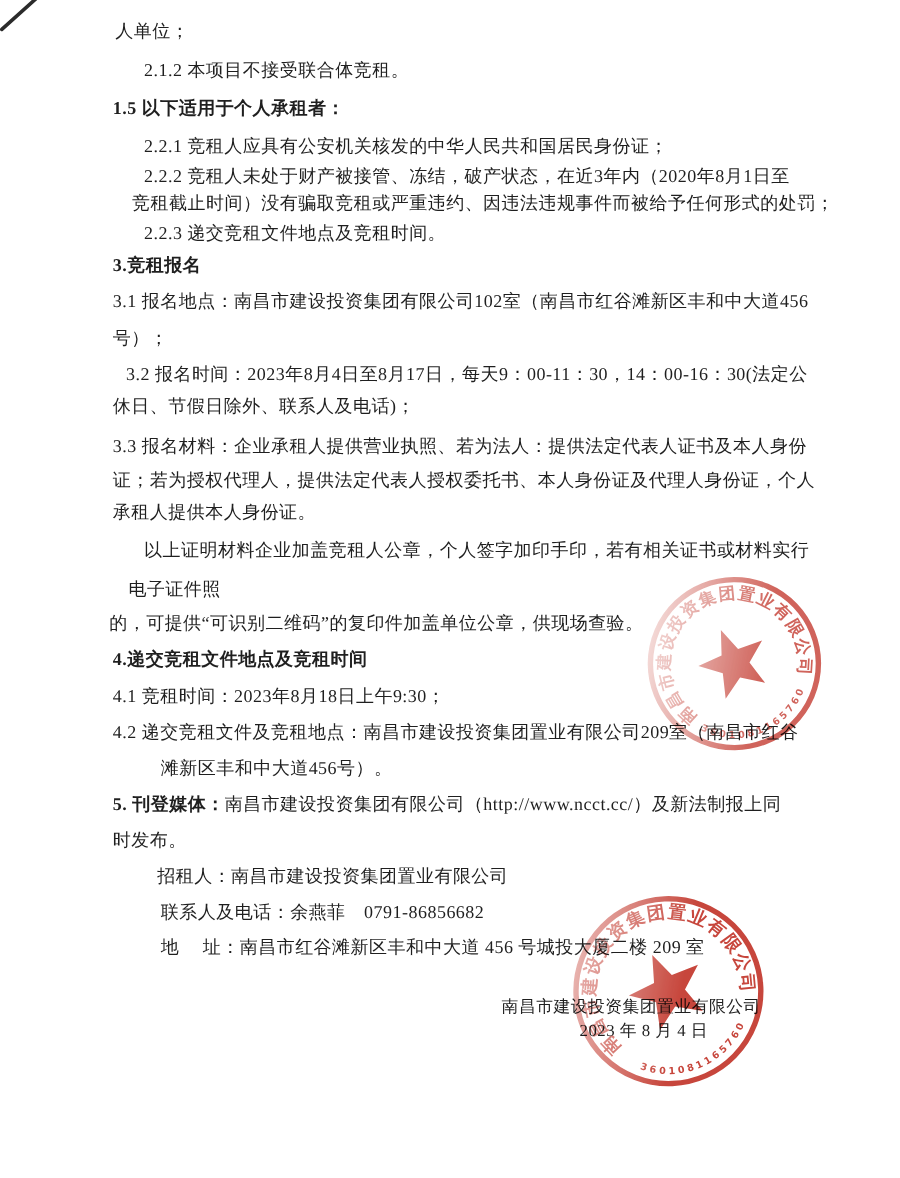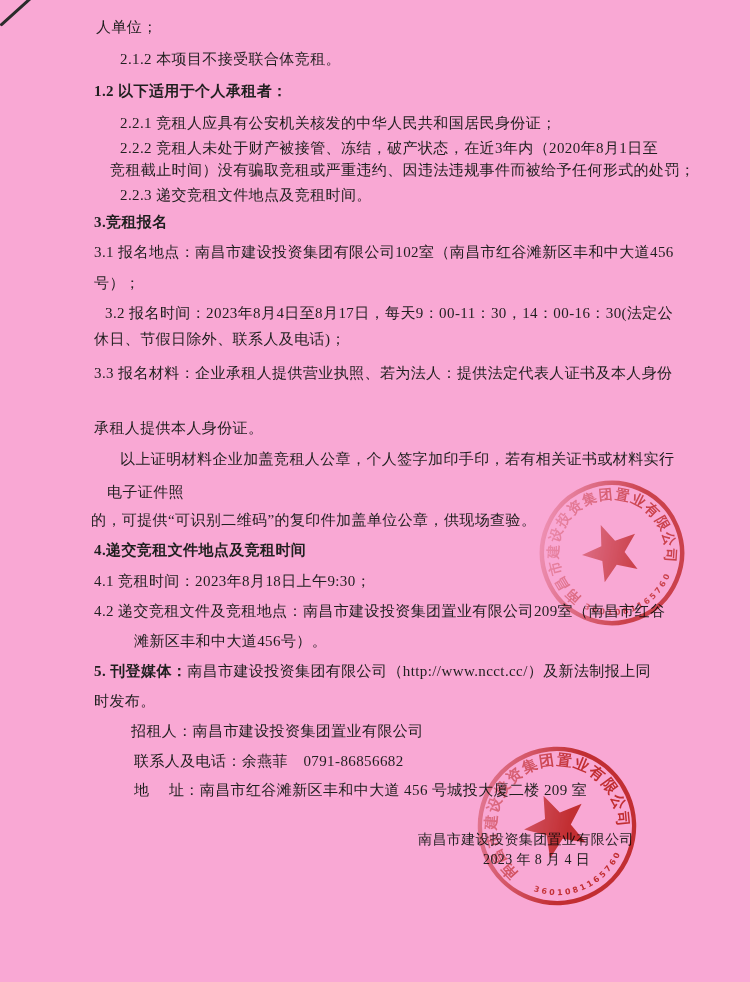--- a/index.html
+++ b/index.html
@@ -1,18 +1,18 @@
 <!DOCTYPE html>
 <html><head>
 <meta charset="utf-8">
 <style>
   html,body{margin:0;padding:0;background:#e8e8e8;}
   .page{
     position:relative;width:750px;height:982px;margin:0 auto;
-    background:#f9a8d4;overflow:hidden;
+    background:#ffffff;overflow:hidden;
     font-family:"Liberation Serif","DejaVu Serif",serif;color:#1e1e1e;
   }
   .doc-line{
     position:absolute;white-space:nowrap;
     font-size:15px;line-height:1.3;letter-spacing:0.4px;color:#1f1f1f;
   }
   .doc-line .b{font-weight:bold;}
   .stamp{position:absolute;mix-blend-mode:multiply;}
   .stamp-upper{
     opacity:.82;
@@ -31,31 +31,32 @@
     background:#2b2b2b;transform:rotate(-42deg);border-radius:2px;
   }
 </style>
 </head>
 <body>
 
 <div class="page" id="page">
   <div class="corner-fold"></div>
 <div class="doc-line" style="left: 96px; top: 18px;"><span>人单位；</span></div>
     <div class="doc-line" style="left: 120px; top: 50px;"><span>2.1.2 本项目不接受联合体竞租。</span></div>
-    <div class="doc-line" style="left: 94px; top: 82px;"><span class="b">1.2 以下适用于个人承租者：</span></div>
+    <div class="doc-line" style="left: 94px; top: 82px;"><span class="b">1.5 以下适用于个人承租者：</span></div>
     <div class="doc-line" style="left: 120px; top: 114px;"><span>2.2.1 竞租人应具有公安机关核发的中华人民共和国居民身份证；</span></div>
     <div class="doc-line" style="left: 120px; top: 139px;"><span>2.2.2 竞租人未处于财产被接管、冻结，破产状态，在近3年内（2020年8月1日至</span></div>
     <div class="doc-line" style="left: 110px; top: 161px; font-family: Liberation Serif, serif;"><span>竞租截止时间）没有骗取竞租或严重违约、因违法违规事件而被给予任何形式的处罚；</span></div>
     <div class="doc-line" style="left: 120px; top: 186px;"><span>2.2.3 递交竞租文件地点及竞租时间。</span></div>
     <div class="doc-line" style="left: 94px; top: 213px; text-align: right;"><span class="b">3.竞租报名</span></div>
     <div class="doc-line" style="left: 94px; top: 243px;"><span>3.1 报名地点：南昌市建设投资集团有限公司102室（南昌市红谷滩新区丰和中大道456</span></div>
     <div class="doc-line" style="left: 94px; top: 274px;"><span>号）；</span></div>
     <div class="doc-line" style="left: 94px; top: 304px; margin-left: 11px;"><span>3.2 报名时间：2023年8月4日至8月17日，每天9：00-11：30，14：00-16：30(法定公</span></div>
     <div class="doc-line" style="left: 94px; top: 330px;"><span>休日、节假日除外、联系人及电话)；</span></div>
     <div class="doc-line" style="left: 94px; top: 364px;"><span>3.3 报名材料：企业承租人提供营业执照、若为法人：提供法定代表人证书及本人身份</span></div>
+    <div class="doc-line" style="left: 94px; top: 392px;"><span>证；若为授权代理人，提供法定代表人授权委托书、本人身份证及代理人身份证，个人</span></div>
     <div class="doc-line" style="left: 94px; top: 419px;"><span>承租人提供本人身份证。</span></div>
     <div class="doc-line" style="left: 120px; top: 450px;"><span>以上证明材料企业加盖竞租人公章，个人签字加印手印，若有相关证书或材料实行</span></div>
     <div class="doc-line" style="left: 107px; top: 483px;"><span>电子证件照</span></div>
     <div class="doc-line" style="left: 91px; top: 511px;"><span>的，可提供“可识别二维码”的复印件加盖单位公章，供现场查验。</span></div>
     <div class="doc-line" style="left: 94px; top: 541px;"><span class="b">4.递交竞租文件地点及竞租时间</span></div>
     <div class="doc-line" style="left: 94px; top: 572px;"><span>4.1 竞租时间：2023年8月18日上午9:30；</span></div>
     <div class="doc-line" style="left: 94px; top: 602px;"><span>4.2 递交竞租文件及竞租地点：南昌市建设投资集团置业有限公司209室（南昌市红谷</span></div>
     <div class="doc-line" style="left: 94px; top: 632px; margin-left: 40px;"><span>滩新区丰和中大道456号）。</span></div>
     <div class="doc-line" style="left: 94px; top: 662px;"><span class="b">5. 刊登媒体：</span><span>南昌市建设投资集团有限公司（http://www.ncct.cc/）及新法制报上同</span></div>
     <div class="doc-line" style="left: 94px; top: 692px;"><span>时发布。</span></div>

